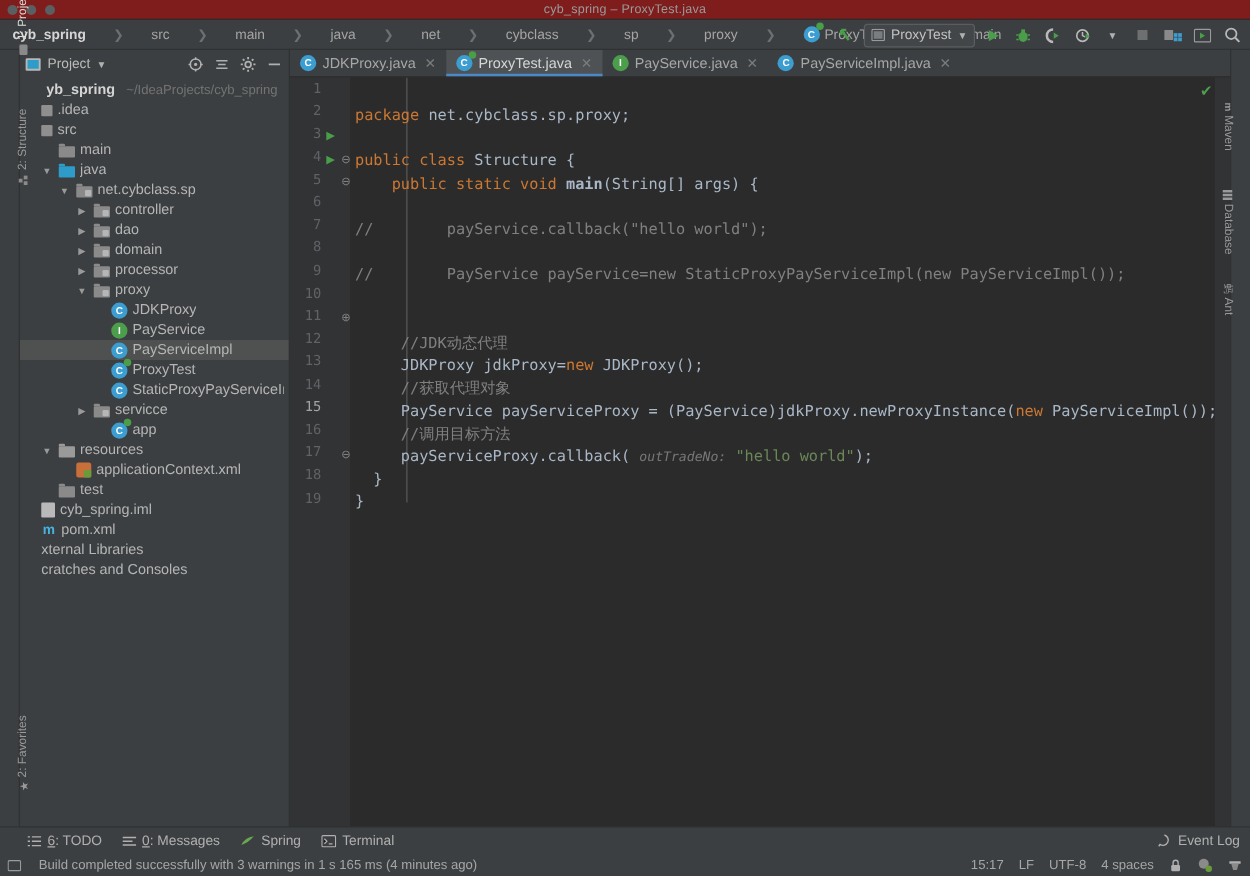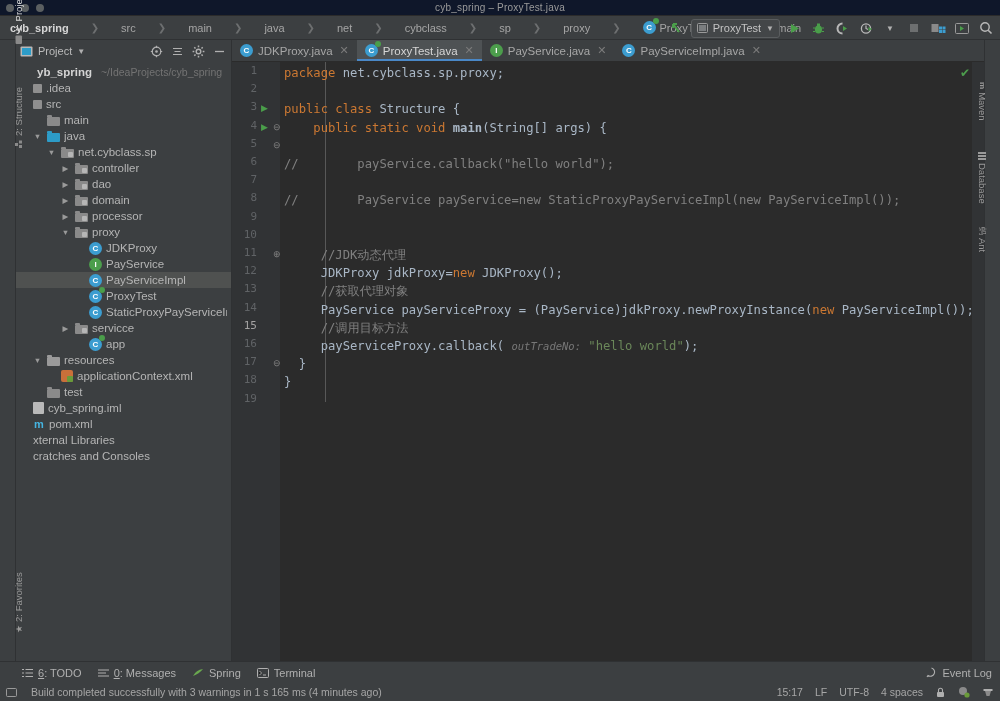--- a/index.html
+++ b/index.html
@@ -7,21 +7,21 @@
     width: 1000px; height: 701px;
     background: #3c3f41;
     font-family: "Liberation Sans", sans-serif;
     overflow: hidden;
     color: #a9b7c6;
   }
   #app { position: relative; width: 1000px; height: 701px; display: flex; flex-direction: column; }
 
   
   .titlebar {
-    height: 16px; background: #0f172a; position: relative;
+    height: 16px; background: #7f1d1d; position: relative;
     display: flex; align-items: center; justify-content: center;
     border-bottom: 1px solid #2b2b2b; flex: 0 0 16px;
   }
   .titlebar .title { font-size: 10px; color: #9a9a9a; letter-spacing: .2px; }
   .traffic { position: absolute; left: 6px; top: 4px; display: flex; gap: 7px; }
   .traffic i { display: block; width: 8px; height: 8px; border-radius: 50%; background: #5b5f61; }
 
   
   .navbar {
     height: 24px; flex: 0 0 24px; background: #3c3f41; display: flex; align-items: center;
@@ -110,21 +110,21 @@
   .gutter { width: 48px; flex: 0 0 48px; background: #313335; position: relative; }
   .gline { position: absolute; right: 23px; font-size: 11px; color: #606366;
            font-family: "DejaVu Sans Mono", monospace; text-align: right; width: 22px; }
   .gline.cur { color: #a4a3a3; }
   .gmark { position: absolute; left: 29px; font-size: 9px; }
   .runarrow { color: #4a9e4a; font-size: 9px; }
   .fold { color: #808080; font-size: 9px; }
 
   .code { flex: 1 1 auto; position: relative; overflow: hidden;
           font-family: "DejaVu Sans Mono", monospace; font-size: 12.2px; line-height: 18.2px; }
-  .cl { position: absolute; left: 4px; white-space: pre; }
+  .cl { position: absolute; left: 4px; white-space: pre; margin-top: 19px; }
   .kw { color: #cc7832; }
   .str { color: #6a8759; }
   .cmt { color: #808080; }
   .txt { color: #a9b7c6; }
   .hint { color: #777; font-style: italic; font-size: 10.5px; }
   .fnbold { color: #a9b7c6; font-weight: bold; }
 
   .foldline { position: absolute; left: 45px; width: 1px; background: #585858; }
 
   .marker { position: absolute; right: 0; top: 0; bottom: 0; width: 12px; background: #313335; }

